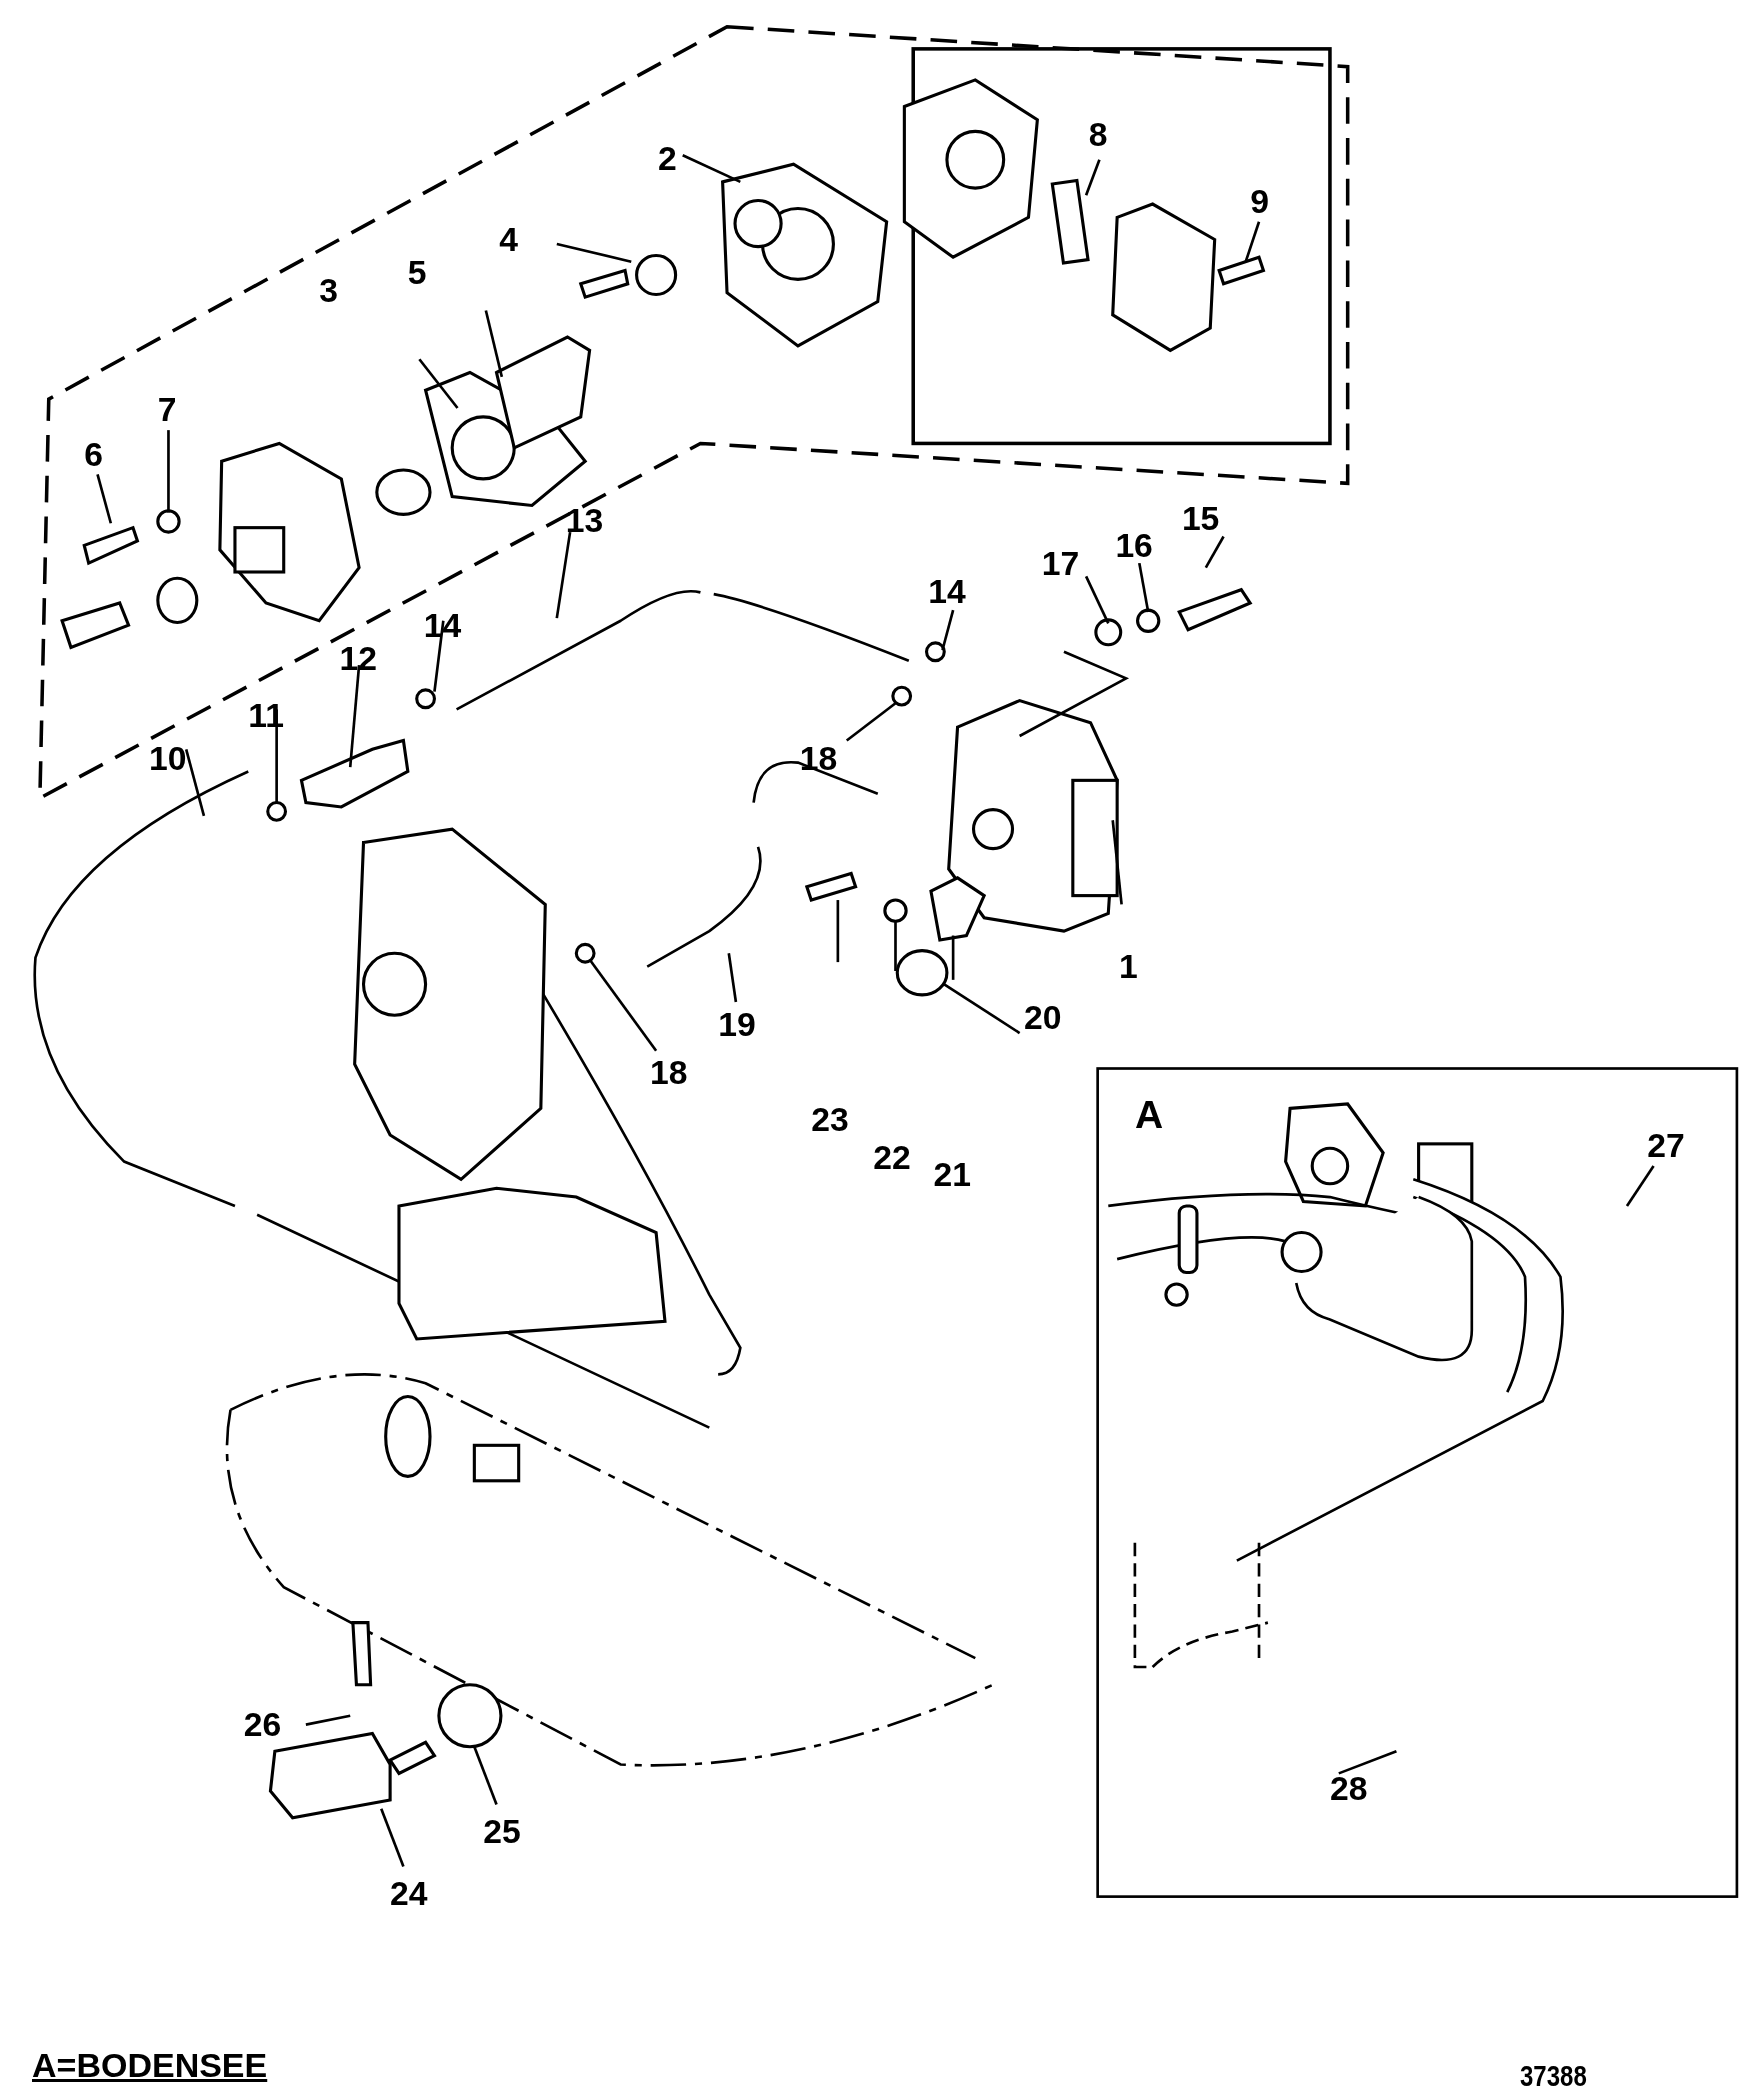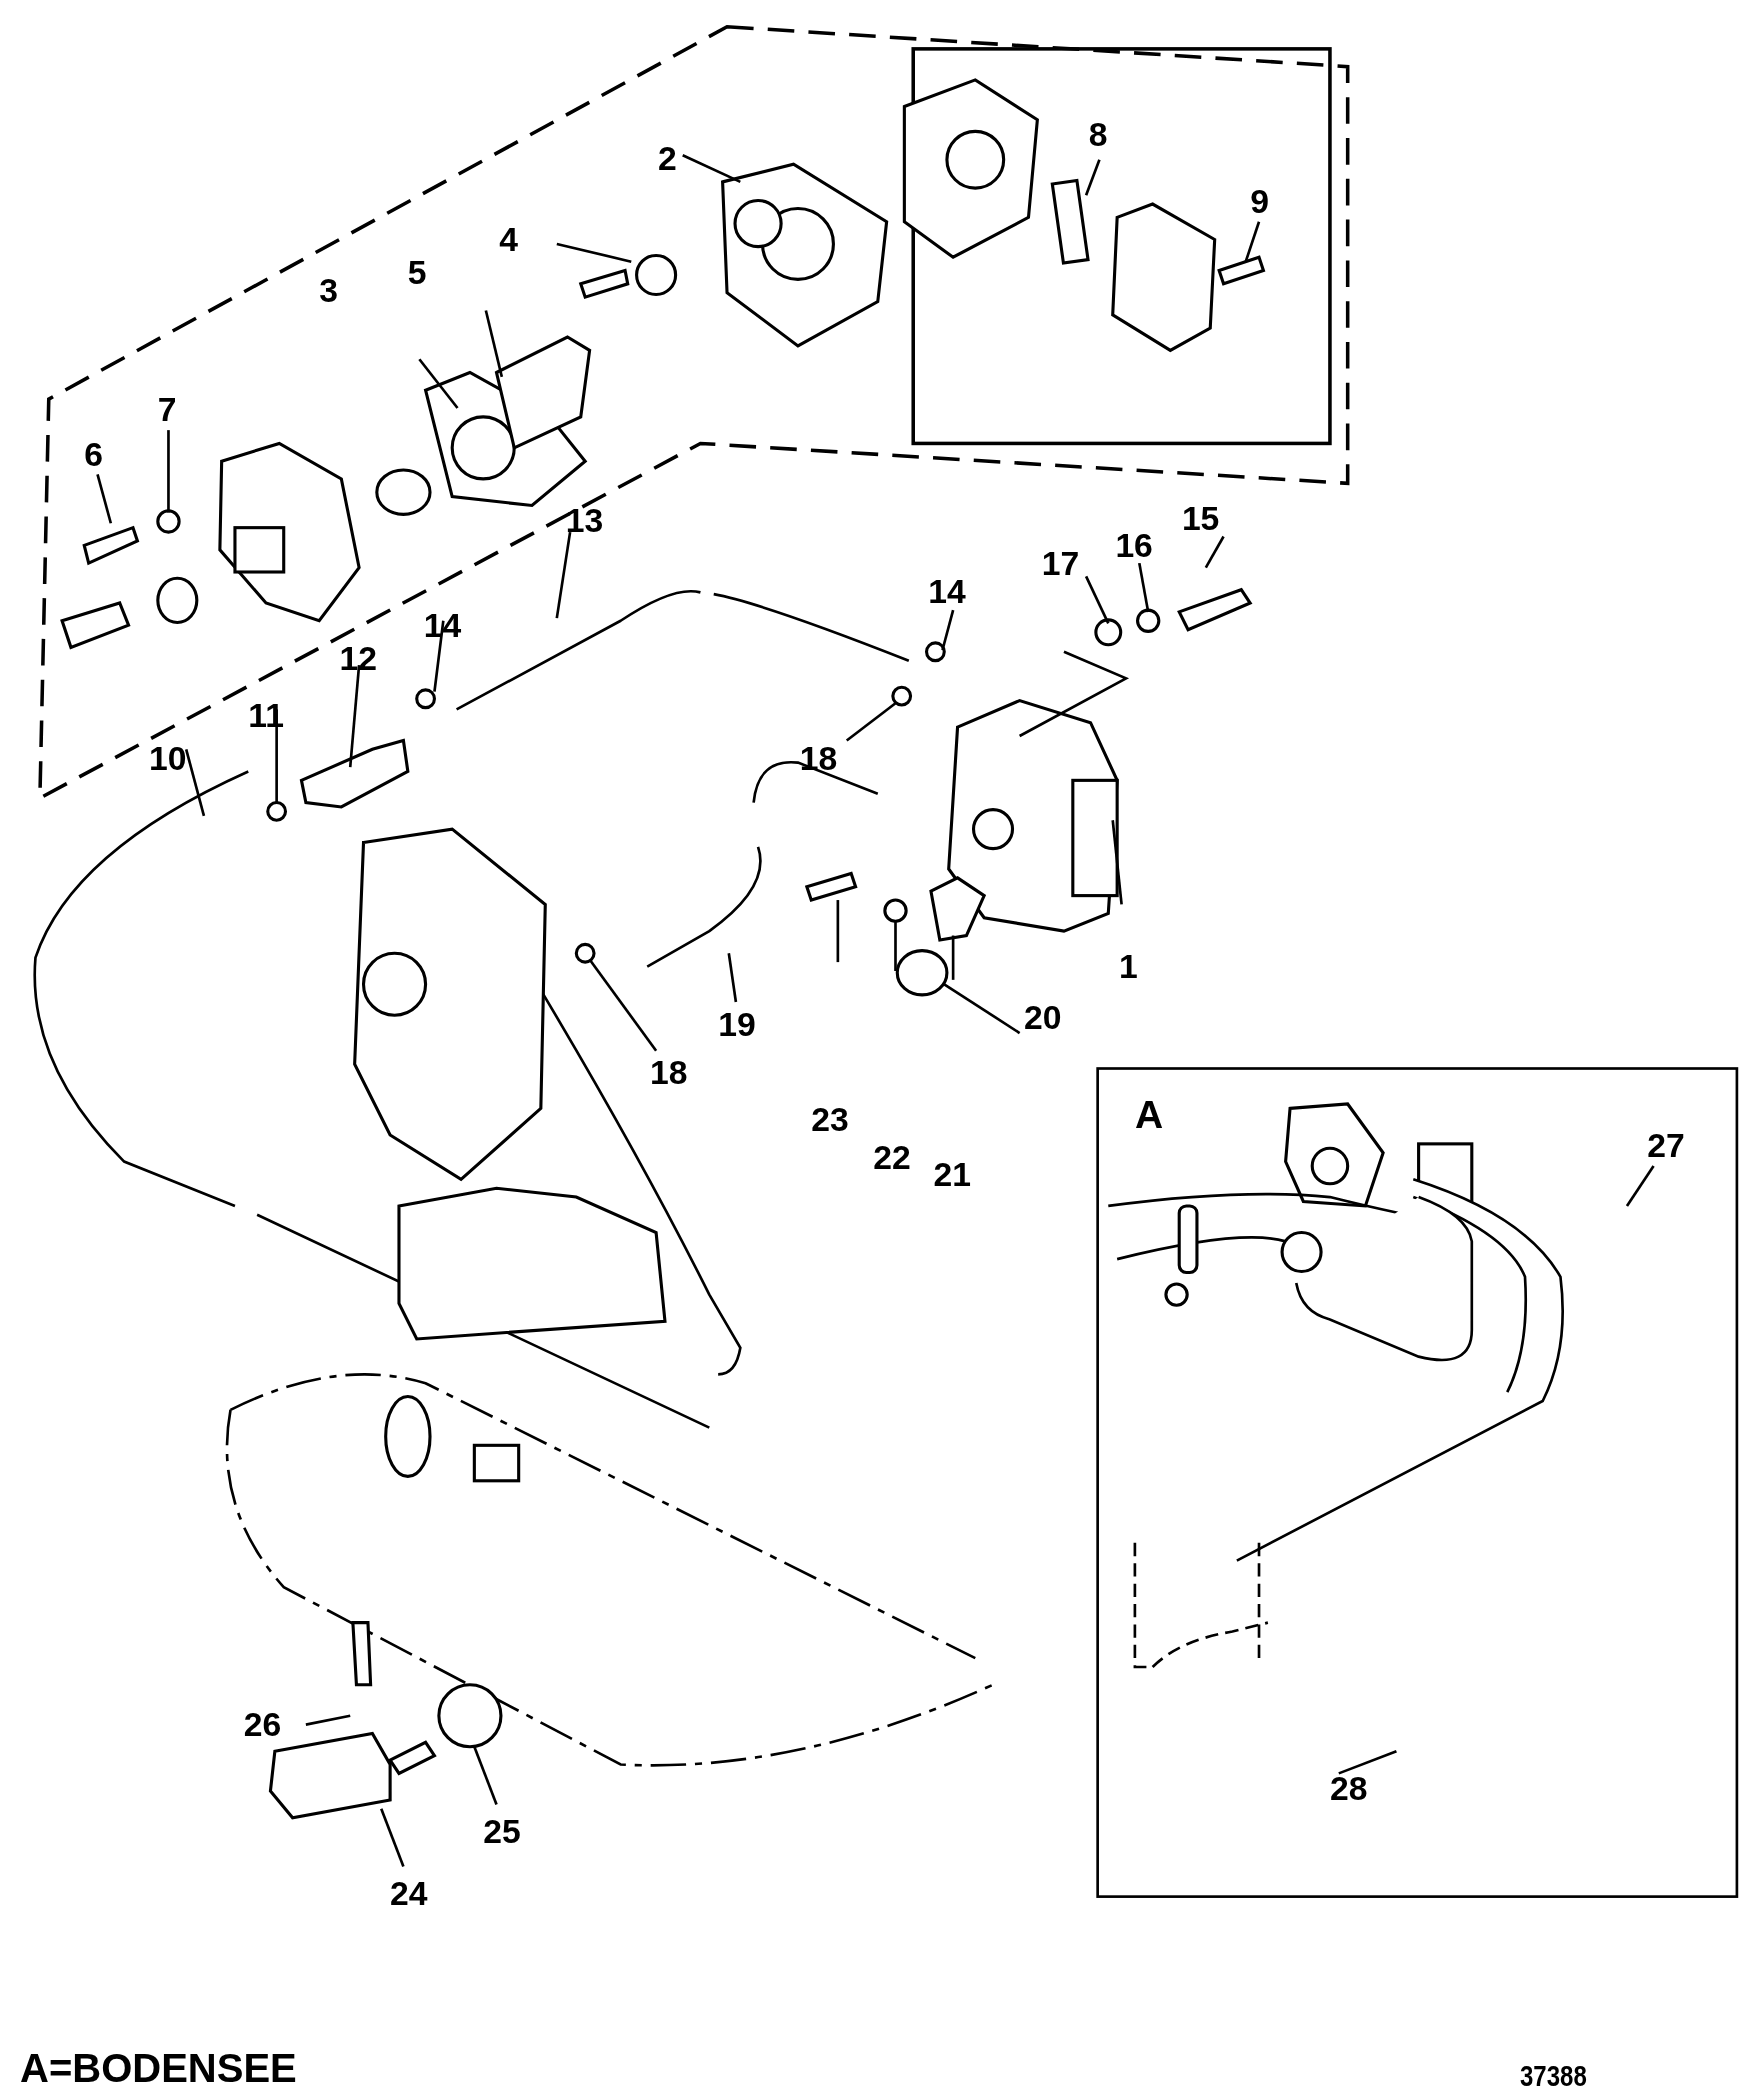--- a/index.html
+++ b/index.html
@@ -1,20 +1,20 @@
 <!DOCTYPE html>
 <html style="font-size:14px"><head>
 <meta charset="utf-8">
 <style>
   html,body{margin:0;padding:0;background:#fff;}
   body{width:1744px;height:2098px;position:relative;overflow:hidden;font-family:"Liberation Sans",sans-serif;}
   svg{position:absolute;left:0;top:0;}
   .lbl{font-family:"Liberation Sans",sans-serif;font-weight:bold;font-size:38px;fill:#000;}
   .cap{position:absolute;font-family:"Liberation Sans",sans-serif;font-weight:bold;color:#000;}
-  #caption-left{left:20px;top:2046px;font-size:40px;}
+  #caption-left{left:32px;top:2046px;font-size:34px;text-decoration:underline;}
   #caption-right{left:1520px;top:2059px;font-size:30px;transform:scaleX(0.8);transform-origin:left top;}
   .ln{stroke:#000;stroke-width:3;fill:none;}
   .dash{stroke:#000;stroke-width:4;fill:none;stroke-dasharray:30 16;}
   .hose{stroke:#000;stroke-width:3;fill:#fff;}
   .part{stroke:#000;stroke-width:3.5;fill:#fff;}
 </style>
 </head>
 <body>
 
 <svg width="1744" height="2098" viewBox="0 0 1967 2366">

